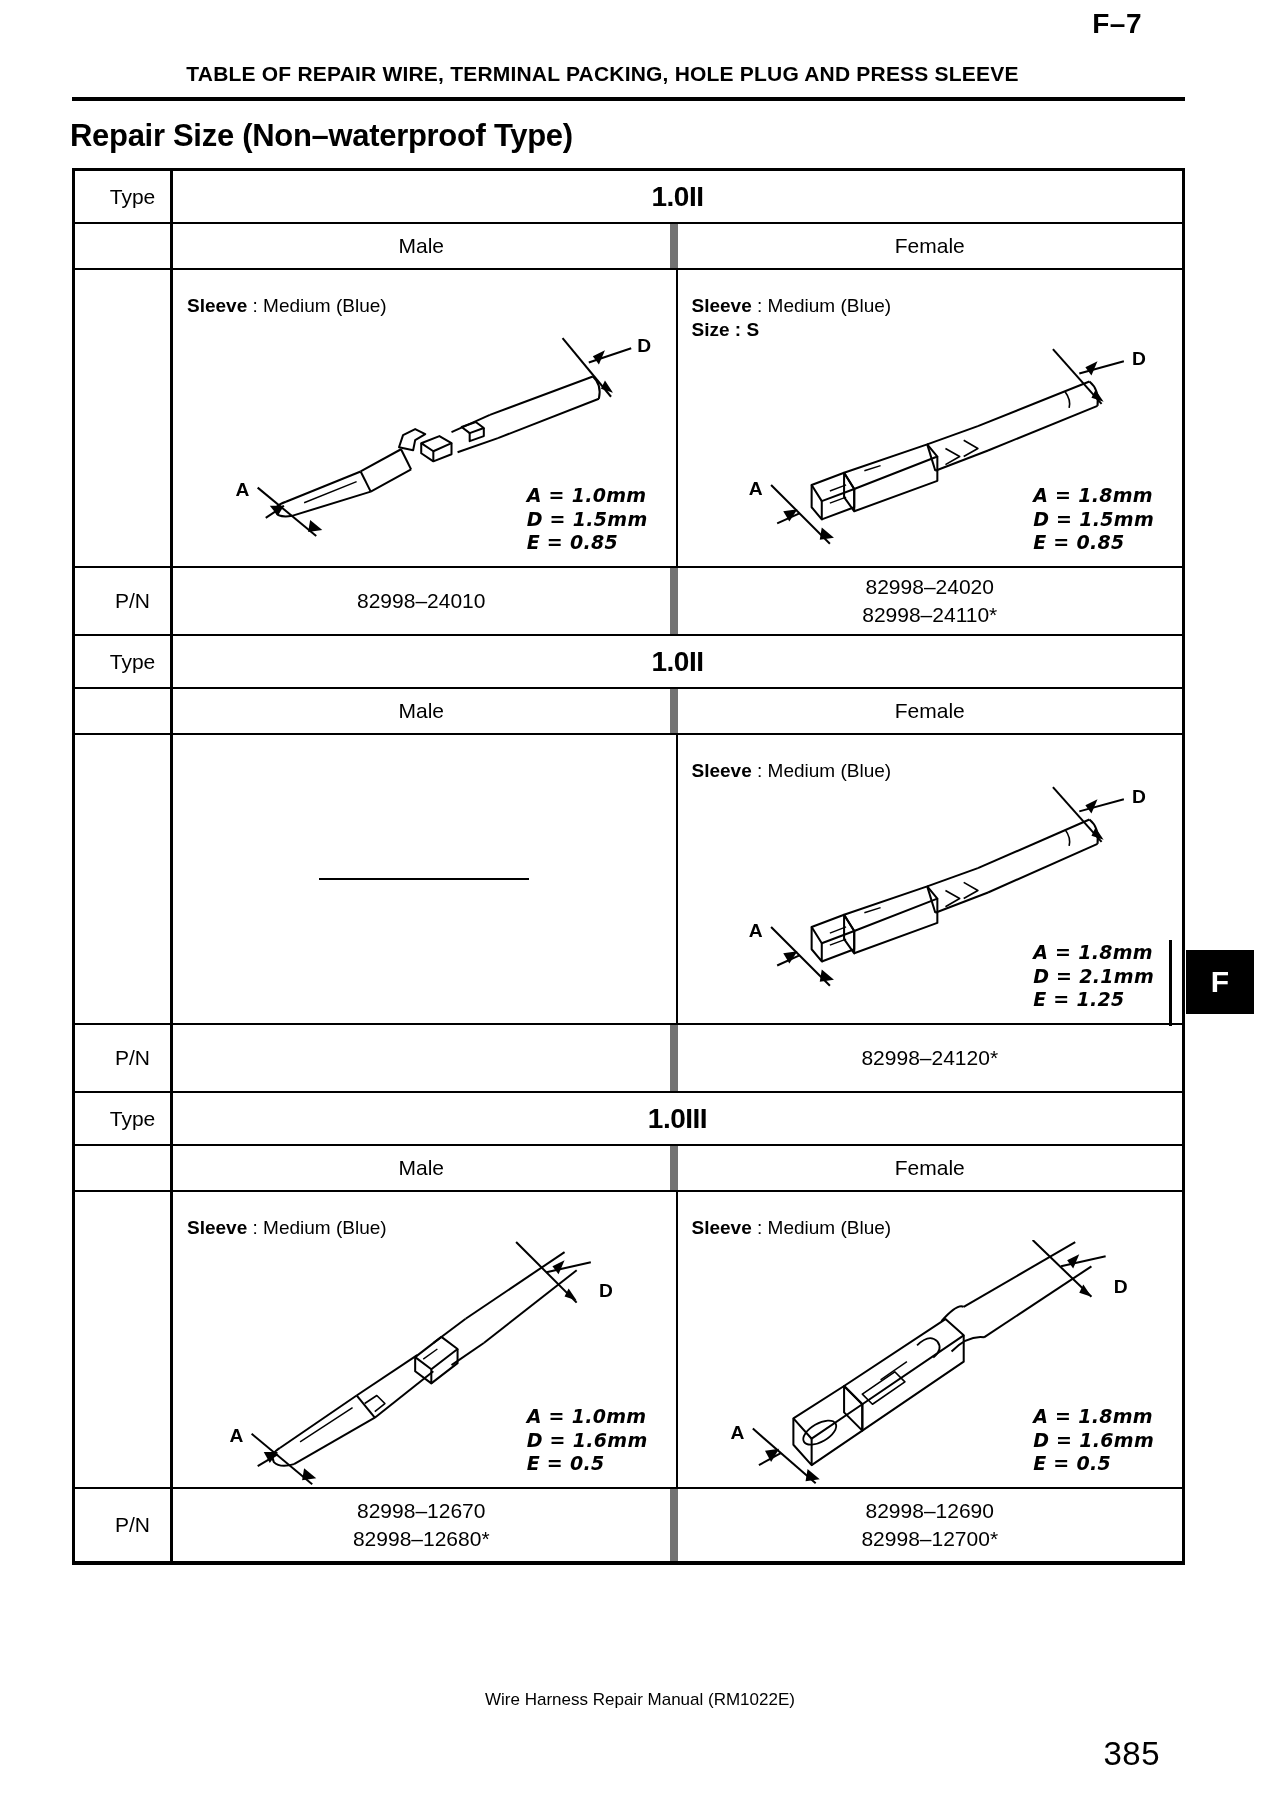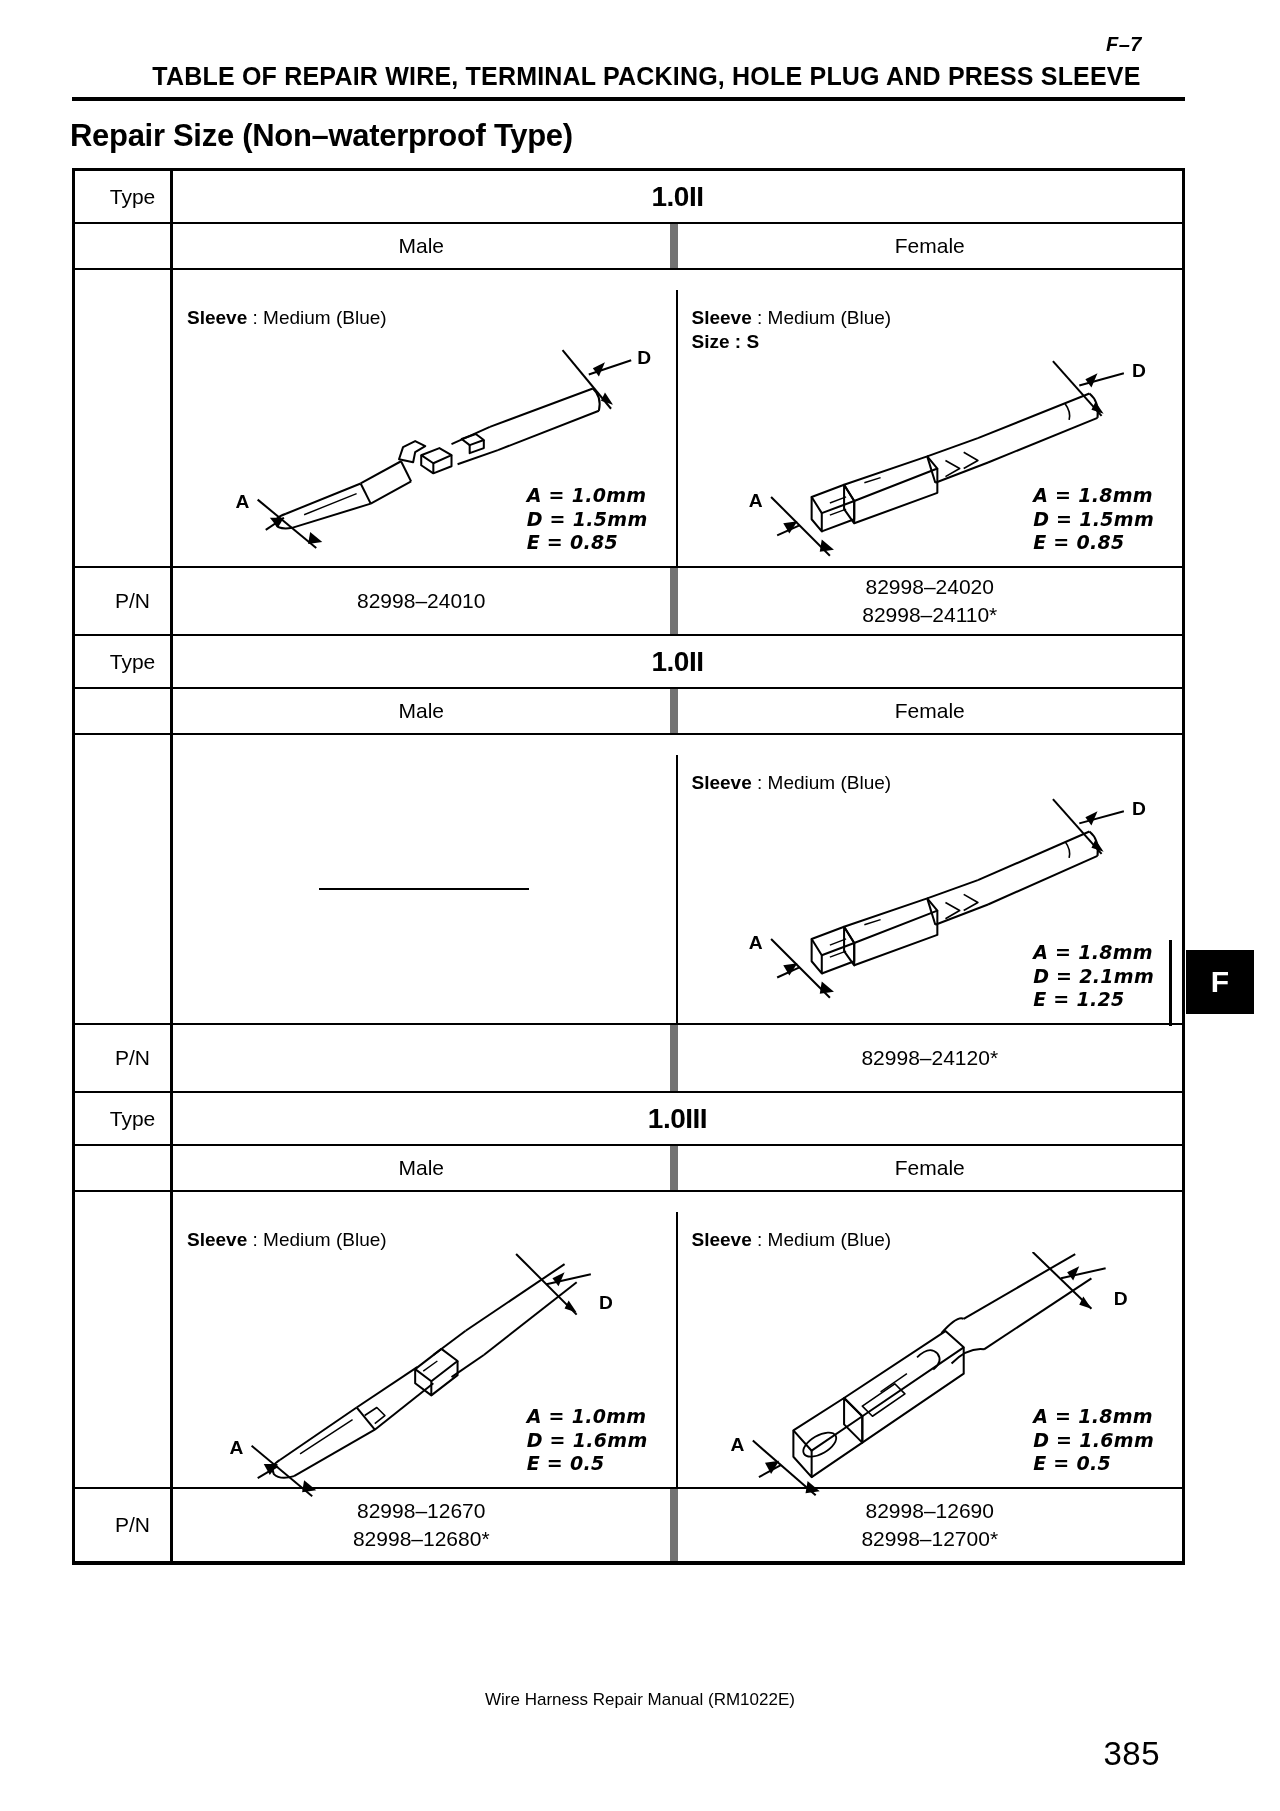--- a/index.html
+++ b/index.html
@@ -14,37 +14,35 @@
   .page {
     position: relative;
     width: 1280px;
     height: 1811px;
     background: #fff;
   }
 
   
   .page-code {
     position: absolute;
-    top: 33px;
+    top: 8px;
     right: 138px;
-    font-size: 20px;
+    font-size: 28px;
     font-weight: bold;
     letter-spacing: 0.5px;
-    font-style: italic;
   }
   .chapter-title {
     position: absolute;
     top: 62px;
     left: 0;
     width: 1205px;
     text-align: center;
-    font-size: 25px;
+    font-size: 21px;
     font-weight: bold;
     letter-spacing: 0.2px;
-    margin-left: 44px;
   }
   .header-rule {
     position: absolute;
     top: 97px;
     left: 72px;
     width: 1113px;
     height: 4px;
     background: #000;
   }
   .section-heading {
@@ -107,22 +105,21 @@
     justify-content: center;
     padding: 10px 0;
     line-height: 1.35;
   }
   .pn-line { font-size: 21px; }
 
   
   .fig-cell {
     flex: 1 1 50%;
     position: relative;
-    padding: 16px 14px 10px 14px;
-    margin-top: 20px;
+    padding: 24px 14px 10px 14px;
   }
   .fig-cell.left { border-right: 2px solid #000; }
   .fig-head {
     font-size: 19px;
     line-height: 1.28;
     white-space: nowrap;
   }
   .fig-head b { font-weight: bold; }
   .fig-dims {
     position: absolute;

